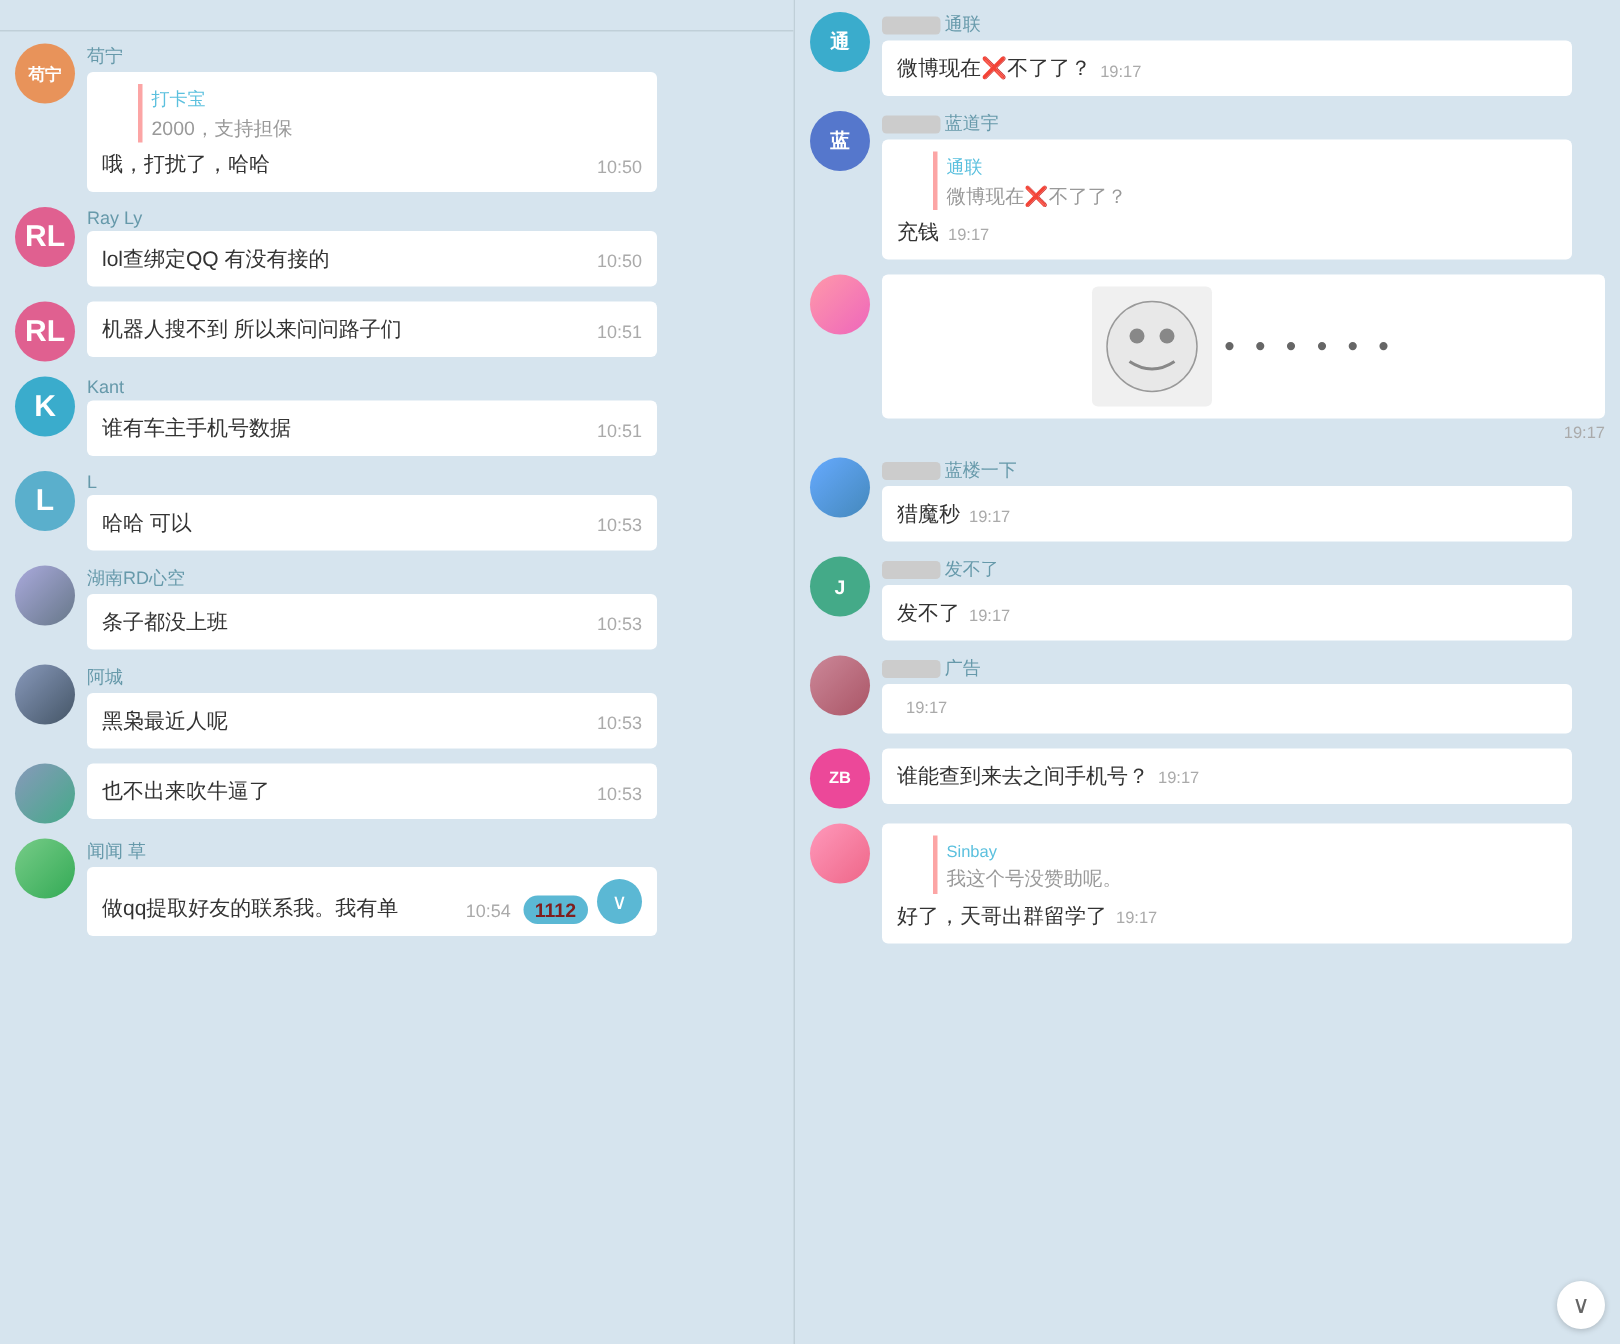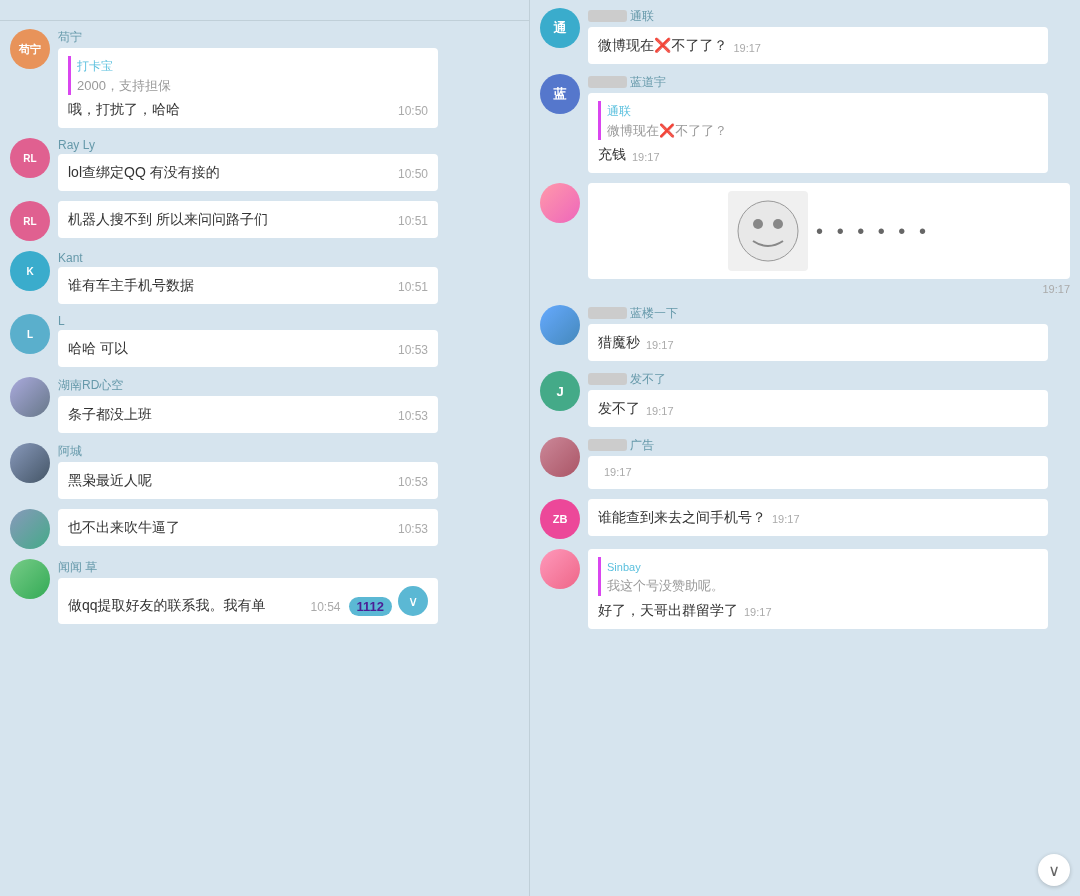--- a/index.html
+++ b/index.html
@@ -57,21 +57,21 @@
     }
 
     .avatar {
       width: 40px;
       height: 40px;
       border-radius: 50%;
       flex-shrink: 0;
       display: flex;
       align-items: center;
       justify-content: center;
-      font-size: 10px;
+      font-size: 20px;
       font-weight: bold;
       color: white;
       margin-right: 8px;
       overflow: hidden;
     }
 
     .bubble-area {
       flex: 1;
       display: flex;
       flex-direction: column;
@@ -105,30 +105,31 @@
       display: flex;
       align-items: flex-end;
       flex-wrap: wrap;
     }
 
     .bubble-text {
       flex: 1;
     }
 
     .quoted {
-      border-left: 3px solid #d946ef;
+      border-left: 3px solid #fca5a5;
       padding-left: 6px;
       color: #999;
       font-size: 13px;
       margin-bottom: 4px;
+      margin-left: 24px;
     }
 
     .badge {
       background: #5bb8d4;
-      color: #4c1d95;
+      color: #7f1d1d;
       border-radius: 12px;
       padding: 0 8px;
       font-size: 13px;
       font-weight: bold;
       margin-left: 8px;
       align-self: flex-end;
     }
 
     .scroll-btn {
       background: #5bb8d4;

